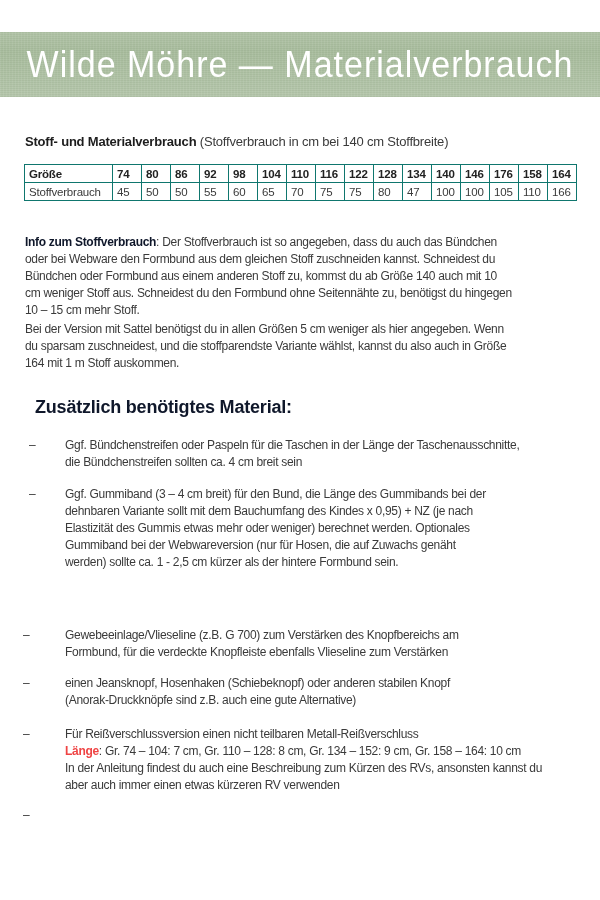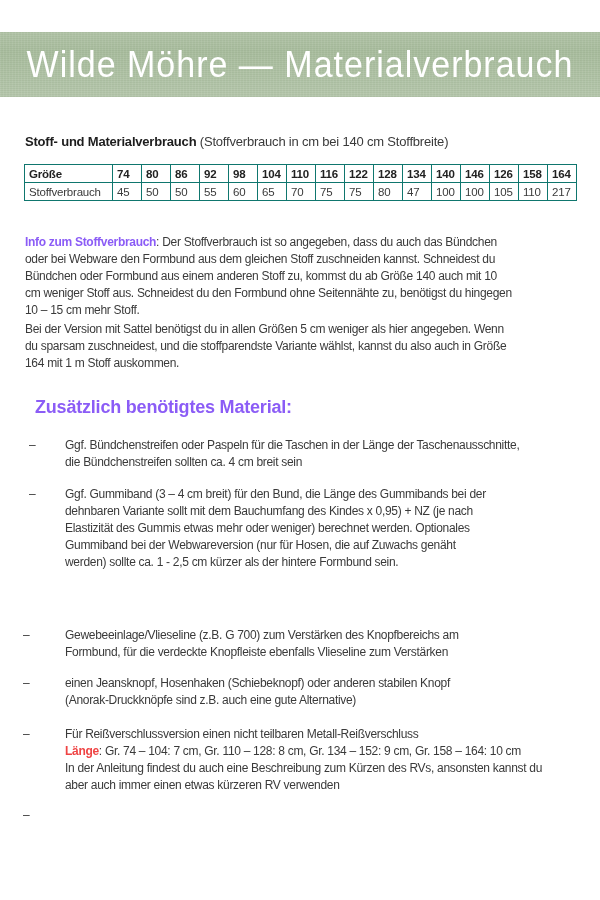--- a/index.html
+++ b/index.html
@@ -64,21 +64,21 @@
   tr.row-values td { font-weight: 400; color: #3a3a3a; }
   
   .para {
     position: absolute;
     left: 25px; right: 22px;
     font-size: 12px;
     line-height: 17px;
     letter-spacing: -0.3px;
     white-space: pre-line;
   }
-  .para .bold, .sec-head { font-weight: 700; color: #8b5cf6; text-align: center; }
+  .para .bold, .sec-head { font-weight: 700; color: #0f172a; text-align: center; }
   .para-info   { top: 217px; }
   .para-sattel { top: 321px; }
   .sec-head {
     position: absolute;
     left: 25px;
     font-size: 18px;
     letter-spacing: -0.2px;
     margin-left: 10px;
   }
   .sec-head-1 { top: 397px; }
@@ -128,42 +128,42 @@
           <td>92</td>
           <td>98</td>
           <td>104</td>
           <td>110</td>
           <td>116</td>
           <td>122</td>
           <td>128</td>
           <td>134</td>
           <td>140</td>
           <td>146</td>
-          <td>126</td>
+          <td>176</td>
           <td>158</td>
           <td>164</td>
         </tr>
       <tr class="row-values">
         <td style="font-weight:400">Stoffverbrauch</td>
       <td>45</td>
           <td>50</td>
           <td>50</td>
           <td>55</td>
           <td>60</td>
           <td>65</td>
           <td>70</td>
           <td>75</td>
           <td>75</td>
           <td>80</td>
           <td>47</td>
           <td>100</td>
           <td>100</td>
           <td>105</td>
           <td>110</td>
-          <td>217</td>
+          <td>166</td>
         </tr>
     </tbody>
   </table>
 
   <div class="para para-info">
     <span class="bold">Info zum Stoffverbrauch</span><span>: Der Stoffverbrauch ist so angegeben, dass du auch das Bündchen
 oder bei Webware den Formbund aus dem gleichen Stoff zuschneiden kannst. Schneidest du
 Bündchen oder Formbund aus einem anderen Stoff zu, kommst du ab Größe 140 auch mit 10
 cm weniger Stoff aus. Schneidest du den Formbund ohne Seitennähte zu, benötigst du hingegen
 10 – 15 cm mehr Stoff.</span>

